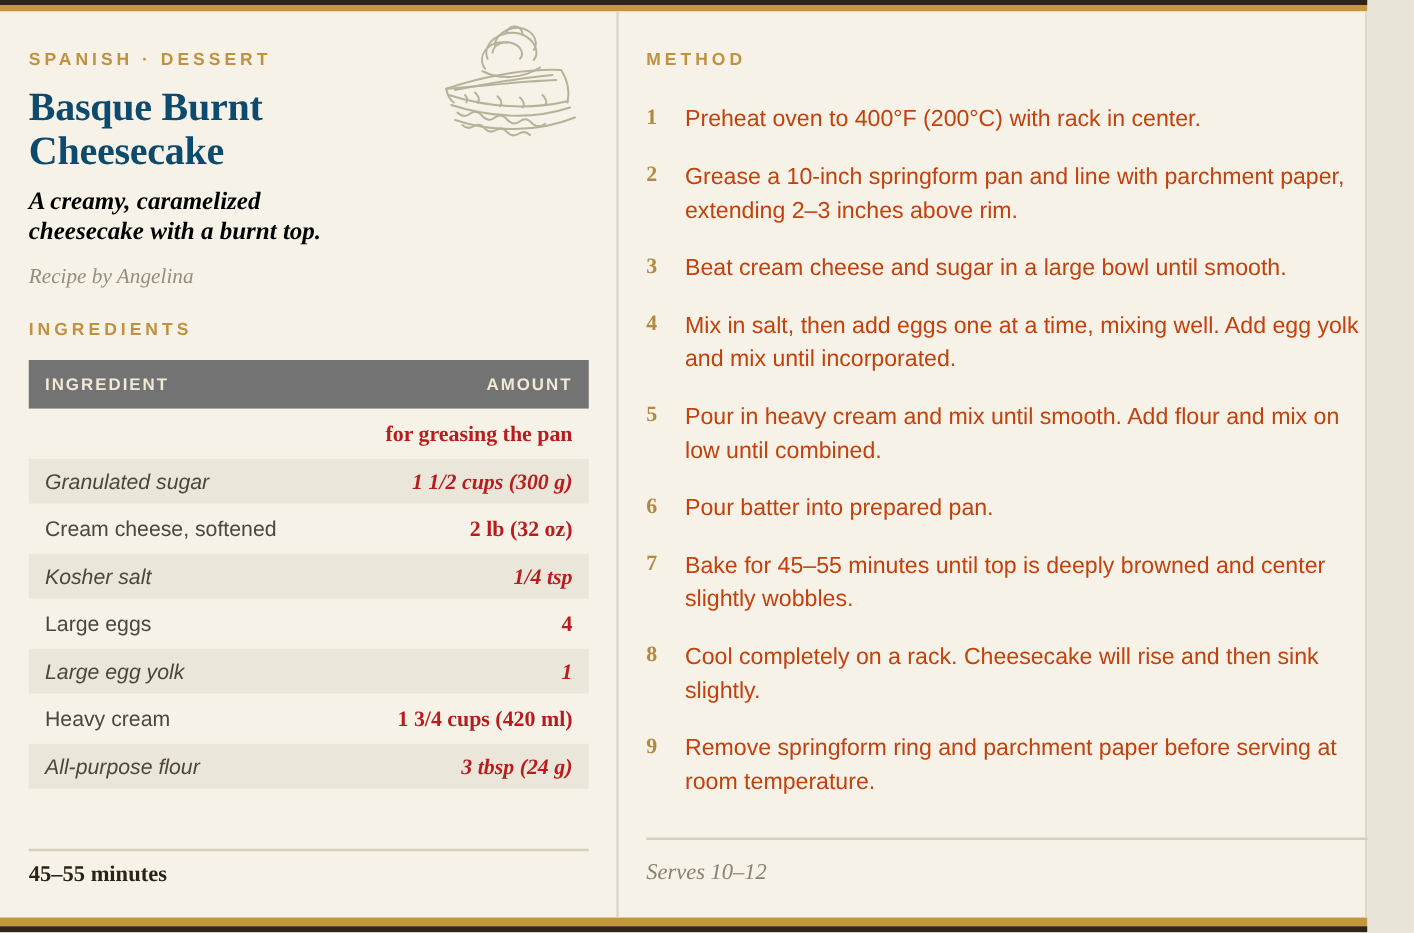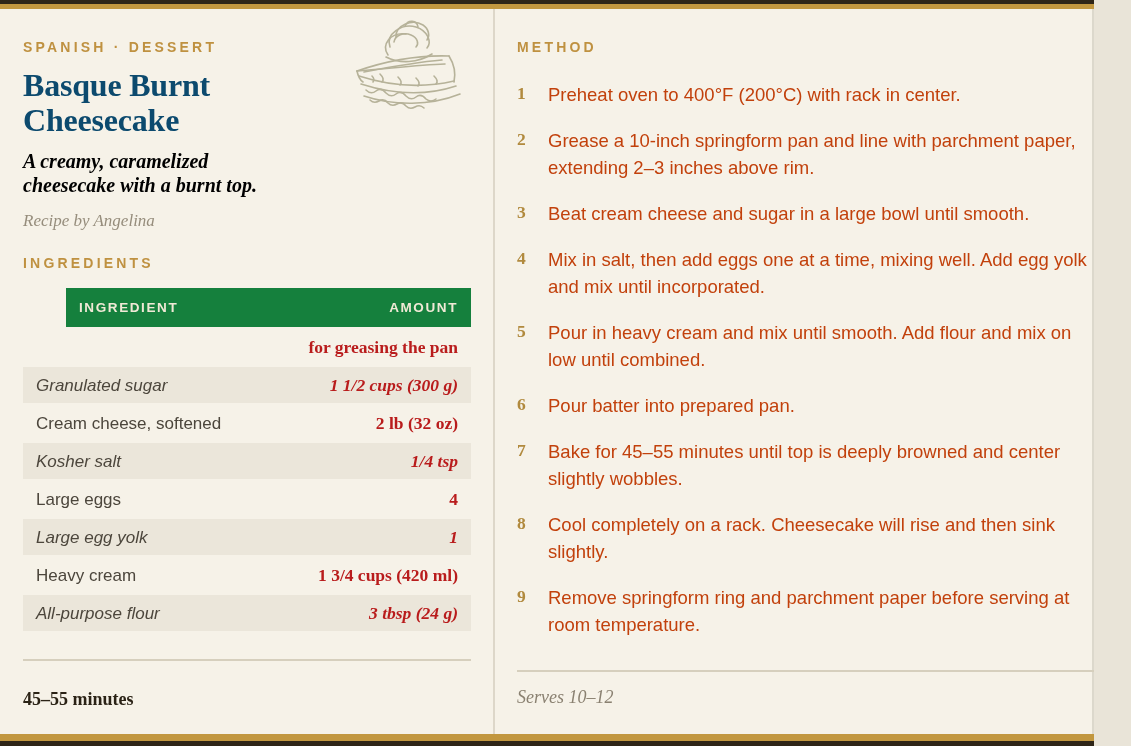--- a/index.html
+++ b/index.html
@@ -65,39 +65,39 @@
     color:#968d7c;
   }
   .ingredients-kicker { margin-top:24px; }
 
   
   .illustration { position:absolute; left:350px; top:14px; }
 
   
   .ing-table { margin-top:17px; width:448px; }
   .thead {
-    display:flex; background:#15803d; color:#f0e9d6;
+    display:flex; background:#737373; color:#f0e9d6;
     font-size:13.5px; font-weight:bold; letter-spacing:1.6px;
-    padding:12px 13px; align-items:center;margin-left:43px;
+    padding:12px 13px; align-items:center;
   }
   .th-ing { flex:0 0 57%; }
   .th-amt { flex:1; text-align:right; }
   .tr { display:flex; padding:7px 13px; border-top:2px solid #f6f2e8; }
   .tr.alt { background:#ebe6da;font-style:italic; }
   .td-ing { flex:0 0 52%; font-size:17px; color:#4c463c; padding-top:2px; }
   .td-amt {
     flex:1; text-align:right;
     font-family:"Liberation Serif", serif; font-weight:bold;
     font-size:17.5px; line-height:22px; color:#b91c1c;
   }
 
   .footer-left {
     margin-top:auto;
     border-top:2px solid #d6cfbd;
-    padding:28px 0 24px 0;
+    padding:8px 0 24px 0;
   }
   .total-time {
     font-family:"Liberation Serif", serif; font-weight:bold;
     font-size:18px; color:#2b2316;
   }
 
   
   .steps { list-style:none; margin-top:26px; }
   .step { display:flex; margin-bottom:19px; }
   .step-num {

